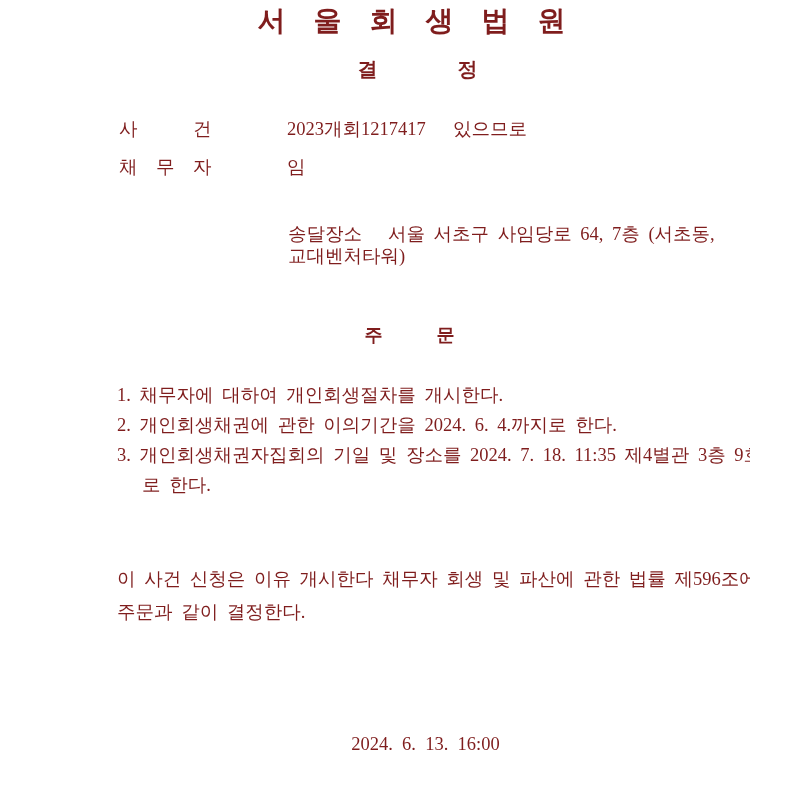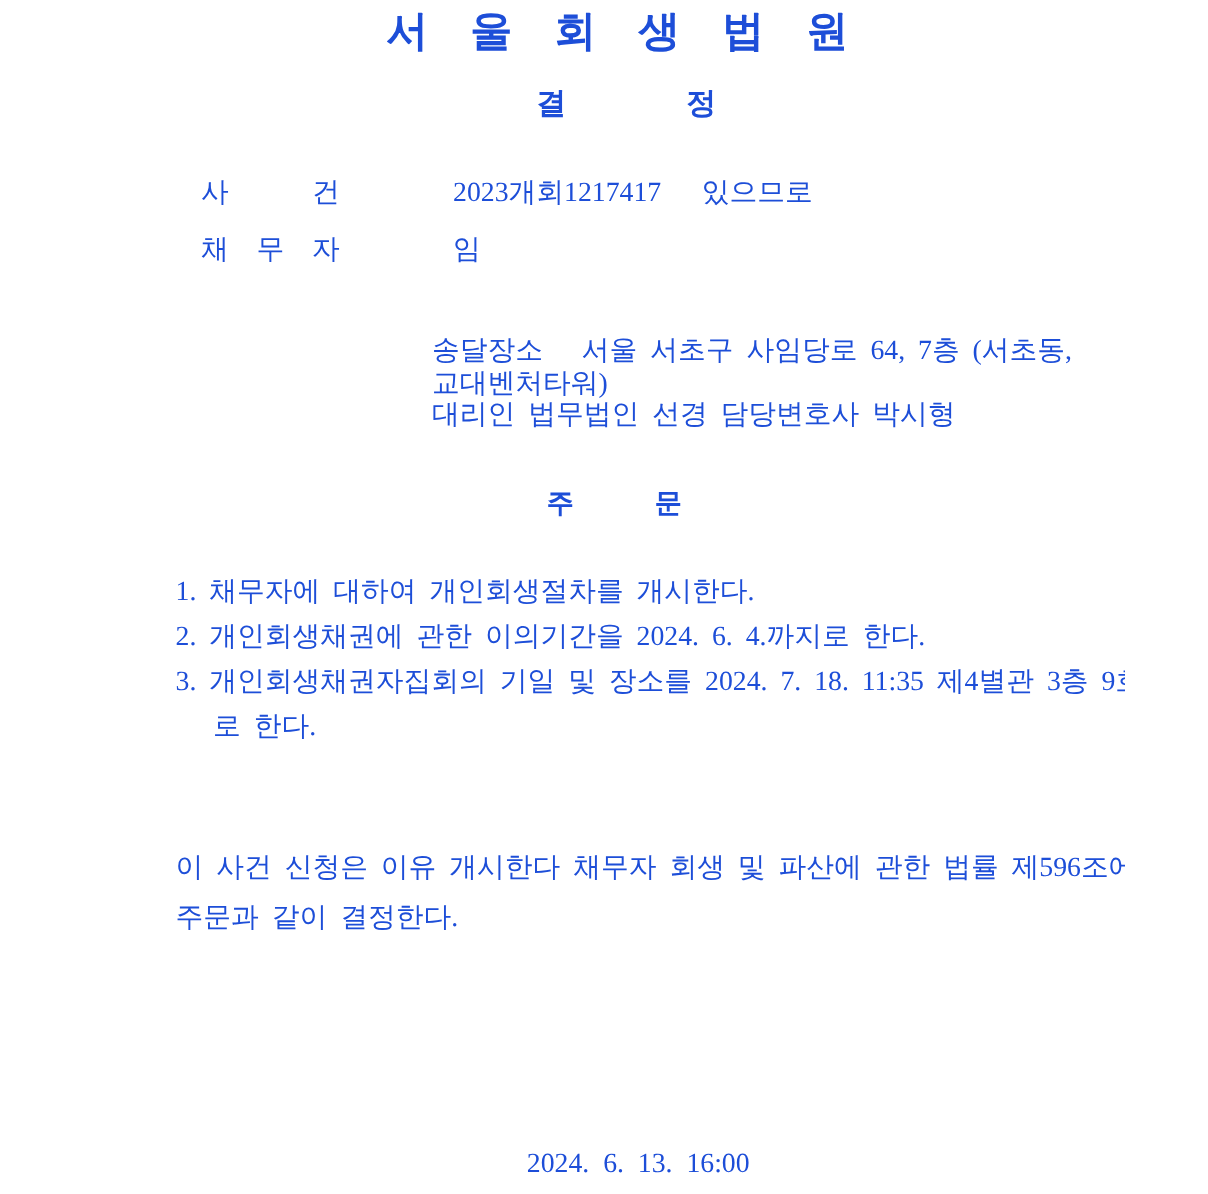--- a/index.html
+++ b/index.html
@@ -3,21 +3,21 @@
 <meta charset="utf-8">
 <style>
   * { margin: 0; padding: 0; box-sizing: border-box; }
   html, body { background: #ffffff; }
   .page {
     position: relative;
     width: 695px;
     height: 796px;
     margin: 0 auto;
     background: #ffffff;
-    color: #1d4ed8;
+    color: #7f1d1d;
     font-family: "Liberation Serif", "DejaVu Serif", serif;
     font-size: 18.5px;
     overflow: hidden;
   }
   .page [data-bind] { white-space: pre-wrap; }
 
   
   .court-name {
     position: absolute;
     top: 4px; left: 18px; right: 0;
@@ -45,21 +45,21 @@
     font-weight: 700;
     font-size: 18px;
     line-height: 32px;
   }
   .order-heading { top: 319px; left: 14px; }
   .reason-heading { top: 513px; left: 26px; }
 
   
   .row {
     position: absolute;
-    left: 79px; right: 0;
+    left: 64px; right: 0;
     line-height: 24px;
     word-spacing: 4px;
   }
   .case-row { top: 117px; }
   .debtor-row { top: 155px; }
   .row-label { display: inline-block; }
   .row-value { position: absolute; left: 168px; top: 0; }
 
   
   .address-block {
@@ -87,21 +87,21 @@
     position: absolute;
     left: 62px; top: 563px;
     width: 718px;
     line-height: 33px;
     word-spacing: 4px;
   }
 
   
   .timestamp {
     position: absolute;
-    left: 46px; right: 0; top: 764px;
+    left: 46px; right: 0; top: 732px;
     text-align: center;
     line-height: 24px;
   }
 </style>
 </head>
 <body>
 
 <div class="page">
 
   <h1 class="court-name" data-bind="document.court_name">서　울　회　생　법　원</h1>
@@ -113,21 +113,20 @@
     <span class="row-value" data-bind="document.case.value">2023개회1217417　 있으므로</span>
   </div>
 
   <div class="row debtor-row">
     <span class="row-label" data-bind="document.debtor.label">채　무　자</span>
     <span class="row-value" data-bind="document.debtor.value">임</span>
   </div>
 
   <div class="address-block">
     <div data-bind="document.service_address">송달장소   서울 서초구 사임당로 64, 7층 (서초동, 교대벤처타워)</div>
-    <div data-bind="document.attorney">대리인 법무법인 선경 담당변호사 박시형</div>
   </div>
 
   <h2 class="section-heading order-heading" data-bind="document.order_heading">주　　　문</h2>
 
   <div class="order-list">
     <div class="order-item" data-bind="document.order_items.0">1. 채무자에 대하여 개인회생절차를 개시한다.</div>
     <div class="order-item" data-bind="document.order_items.1">2. 개인회생채권에 관한 이의기간을 2024. 6. 4.까지로 한다.</div>
     <div class="order-item" data-bind="document.order_items.2">3. 개인회생채권자집회의 기일 및 장소를 2024. 7. 18. 11:35 제4별관 3층 9호법정으
 로 한다.</div>
   </div>

